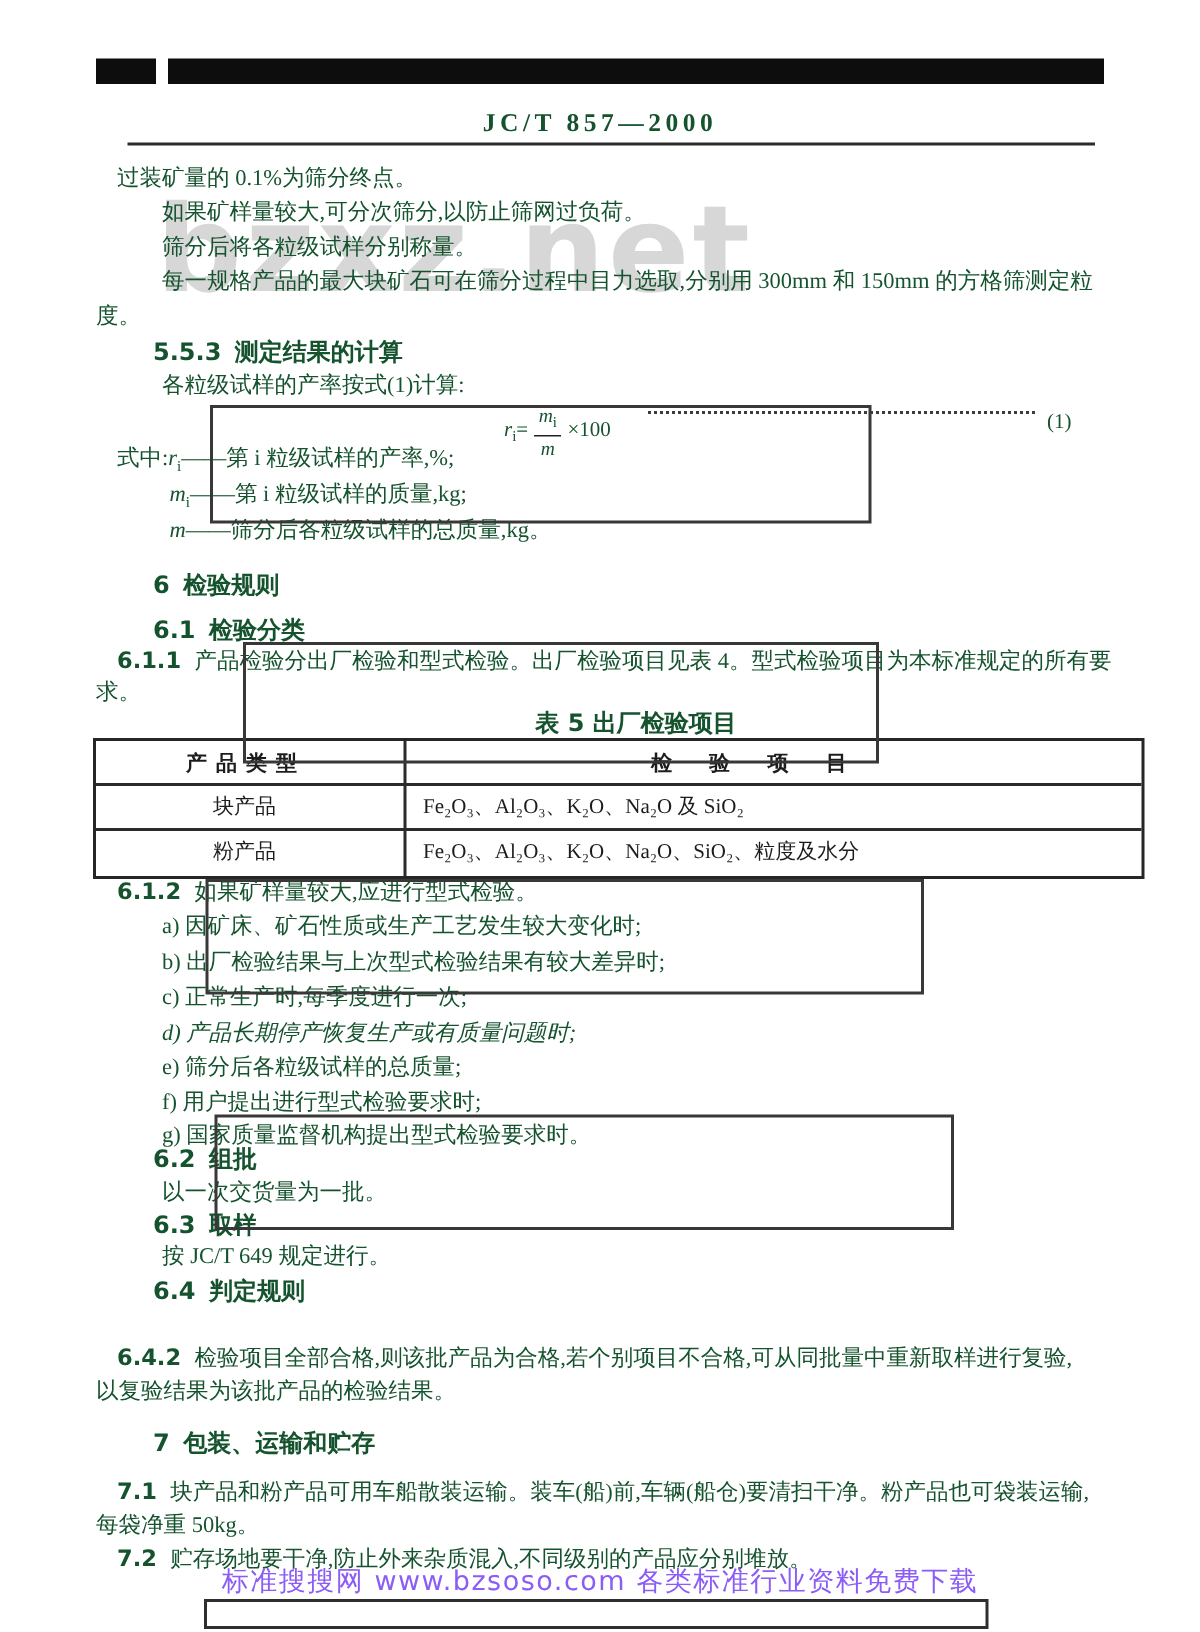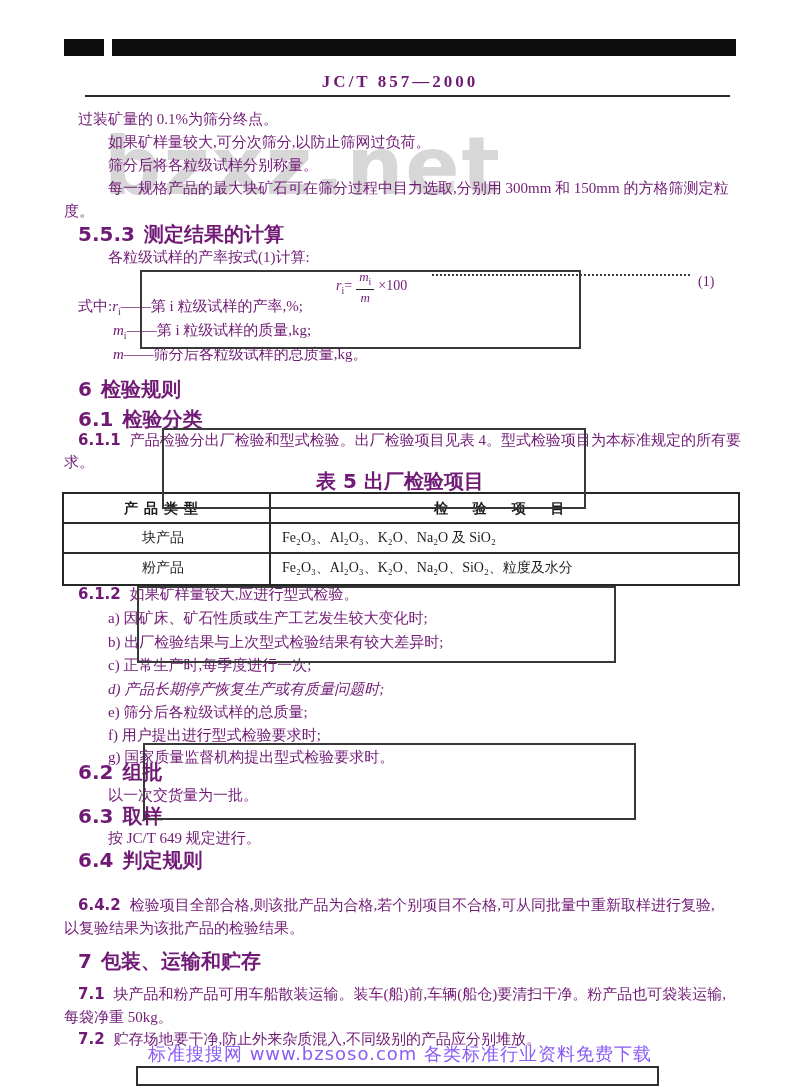--- a/index.html
+++ b/index.html
@@ -1,34 +1,34 @@
 <!DOCTYPE html>
 <html><head>
 <meta charset="utf-8">
 <style>
   html,body{margin:0;padding:0;background:#e8e8e8;}
   #page{position:relative;width:800px;height:1088px;background:#ffffff;margin:0 auto;
         font-family:"Liberation Serif","DejaVu Serif",serif;color:#1c1c1c;overflow:hidden;}
-  .t{position:absolute;white-space:nowrap;font-size:15px;line-height:19px;color:#701a75;z-index:2;}
-  .hd{font-family:"DejaVu Sans","Liberation Sans",sans-serif;font-weight:bold;font-size:20px;}
+  .t{position:absolute;white-space:nowrap;font-size:15px;line-height:19px;color:#14532d;z-index:2;}
+  .hd{font-family:"DejaVu Sans","Liberation Sans",sans-serif;font-weight:bold;font-size:16px;margin-left:24px;}
   .num{font-family:"DejaVu Sans","Liberation Sans",sans-serif;font-weight:bold;margin-right:9px;}
   .ctr{transform:translateX(-50%);}
   .bar{position:absolute;background:#0d0d0d;z-index:2;}
   .rule{position:absolute;height:2px;background:#2b2b2b;z-index:2;}
   .abox{position:absolute;border:2px solid #383838;z-index:3;background:transparent;}
   .wm{position:absolute;left:104px;top:120px;font-family:"DejaVu Sans","Liberation Sans",sans-serif;
       font-weight:bold;font-size:80px;letter-spacing:2px;color:#d7d7d7;z-index:1;}
   .var{font-style:italic;}
   sub{font-size:10px;}
   .frac{display:inline-block;vertical-align:middle;text-align:center;font-size:13px;line-height:13px;margin:0 4px;}
   .frac .fnum{display:block;border-bottom:1.5px solid #222;padding:0 3px 1px 3px;}
   .frac .fden{display:block;padding-top:1px;}
   .leader{position:absolute;border-bottom:2.5px dotted #3c3c3c;z-index:2;}
   
-  #tbl{position:absolute;left:62px;top:492px;width:674px;height:90px;border:2px solid #262626;z-index:2;}
+  #tbl{position:absolute;left:62px;top:492px;width:674px;height:90px;border:2px solid #262626;z-index:2;padding-left:23px;}
   .tline-h{position:absolute;left:0;width:100%;height:2px;background:#2b2b2b;}
   .tline-v{position:absolute;top:0;height:100%;width:1.5px;background:#2b2b2b;}
   .tcell{position:absolute;font-size:14px;white-space:nowrap;}
   .thead{font-family:"DejaVu Sans","Liberation Sans",sans-serif;font-weight:bold;}
   .footer-txt{position:absolute;left:400px;top:1042px;transform:translateX(-50%);
       font-size:18px;letter-spacing:1px;color:#8b5cf6;white-space:nowrap;z-index:2;
       font-family:"DejaVu Sans","Liberation Sans",sans-serif;}
   .frect{position:absolute;left:136px;top:1066px;width:519px;height:16px;border:2px solid #2e2e2e;z-index:2;}
 </style>
 </head>

